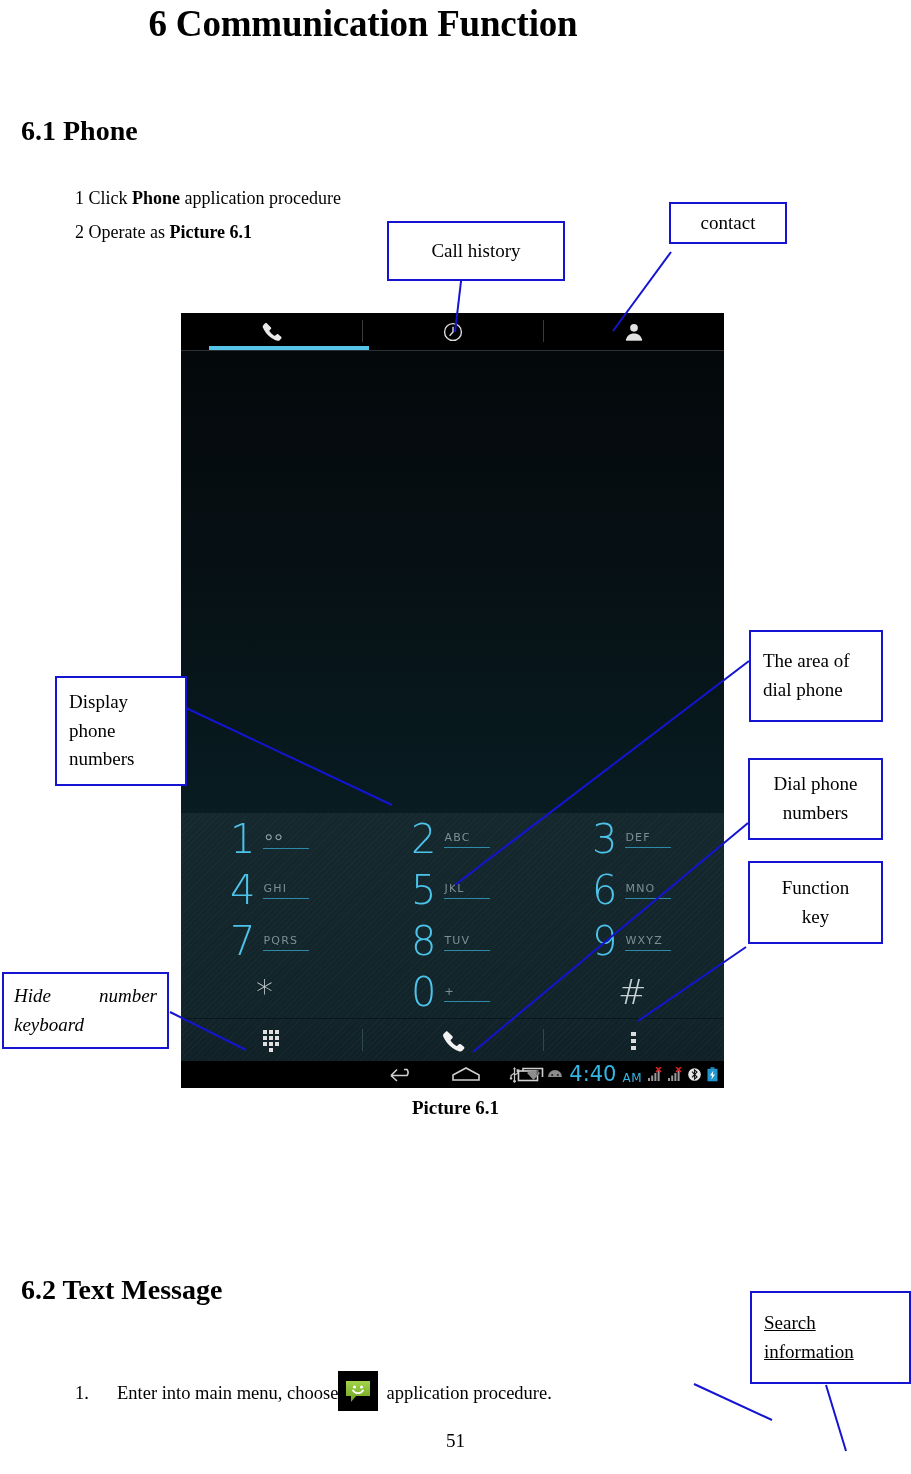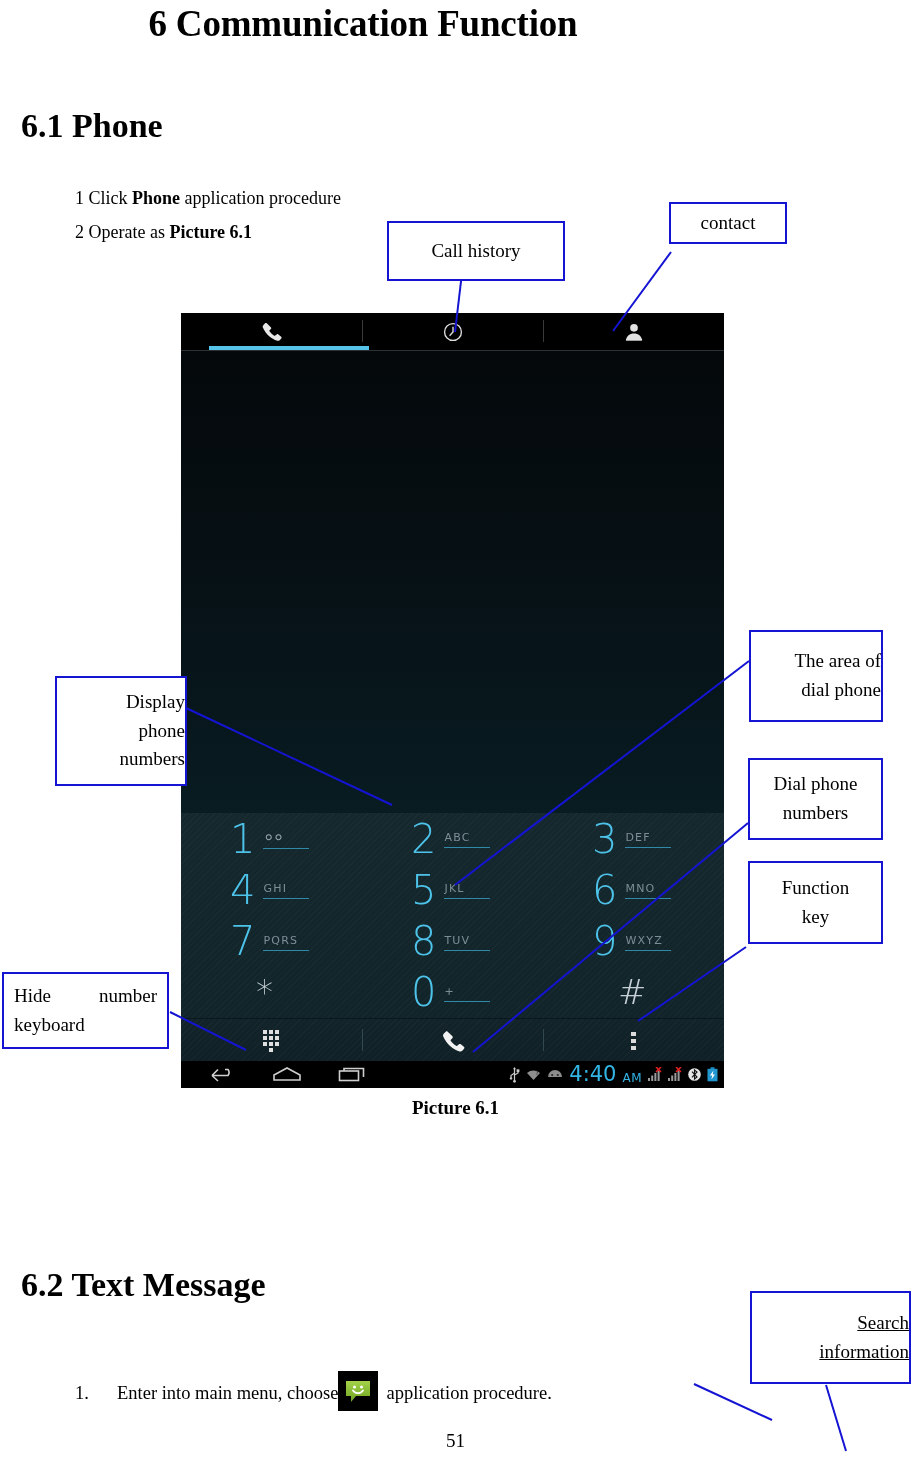--- a/index.html
+++ b/index.html
@@ -22,22 +22,23 @@
     top: 2px;
     left: 0;
     width: 726px;
     text-align: center;
     font-size: 37px;
     font-weight: bold;
     letter-spacing: -0.2px;
   }
   .h2 {
     position: absolute;
-    font-size: 34px;
+    font-size: 28px;
     font-weight: bold;
+    margin-top: 8px;
   }
   #sec-61 { top: 107px; left: 21px; }
   #sec-62 { top: 1266px; left: 21px; }
 
   .body-line {
     position: absolute;
     font-size: 18px;
     white-space: nowrap;
   }
   #step1 { top: 188px; left: 75px; }
@@ -97,22 +98,22 @@
     box-sizing: border-box;
     font-size: 19px;
     line-height: 1.52;
     z-index: 20;
     display: flex;
     flex-direction: column;
     justify-content: center;
   }
   .callout .ln { display: block; }
   .c-center { text-align: center; }
-  .c-left { text-align: left; padding-left: 12px; align-items: flex-end; }
-  .c-just { text-align: justify; padding: 13px 10px; }
+  .c-left { text-align: left; padding-left: 12px; }
+  .c-just { text-align: justify; padding: 13px 10px; font-style: italic; }
   .c-just .ln { text-align: justify; text-align-last: justify; }
   .c-just .ln.last { text-align-last: left; }
 
   
   #leaders {
     position: absolute;
     top: 0; left: 0;
     width: 911px;
     height: 1474px;
     z-index: 15;
@@ -254,20 +255,21 @@
 
   
   #navbar {
     position: absolute;
     top: 748px; left: 0;
     width: 543px;
     height: 27px;
     background: #000000;
     display: flex;
     align-items: center;
+    justify-content: center;
   }
   #nav-left { display: flex; align-items: center; gap: 36px; padding-left: 28px; }
   #nav-right {
     position: absolute;
     right: 6px;
     display: flex;
     align-items: center;
     gap: 6px;
   }
   .clock {

